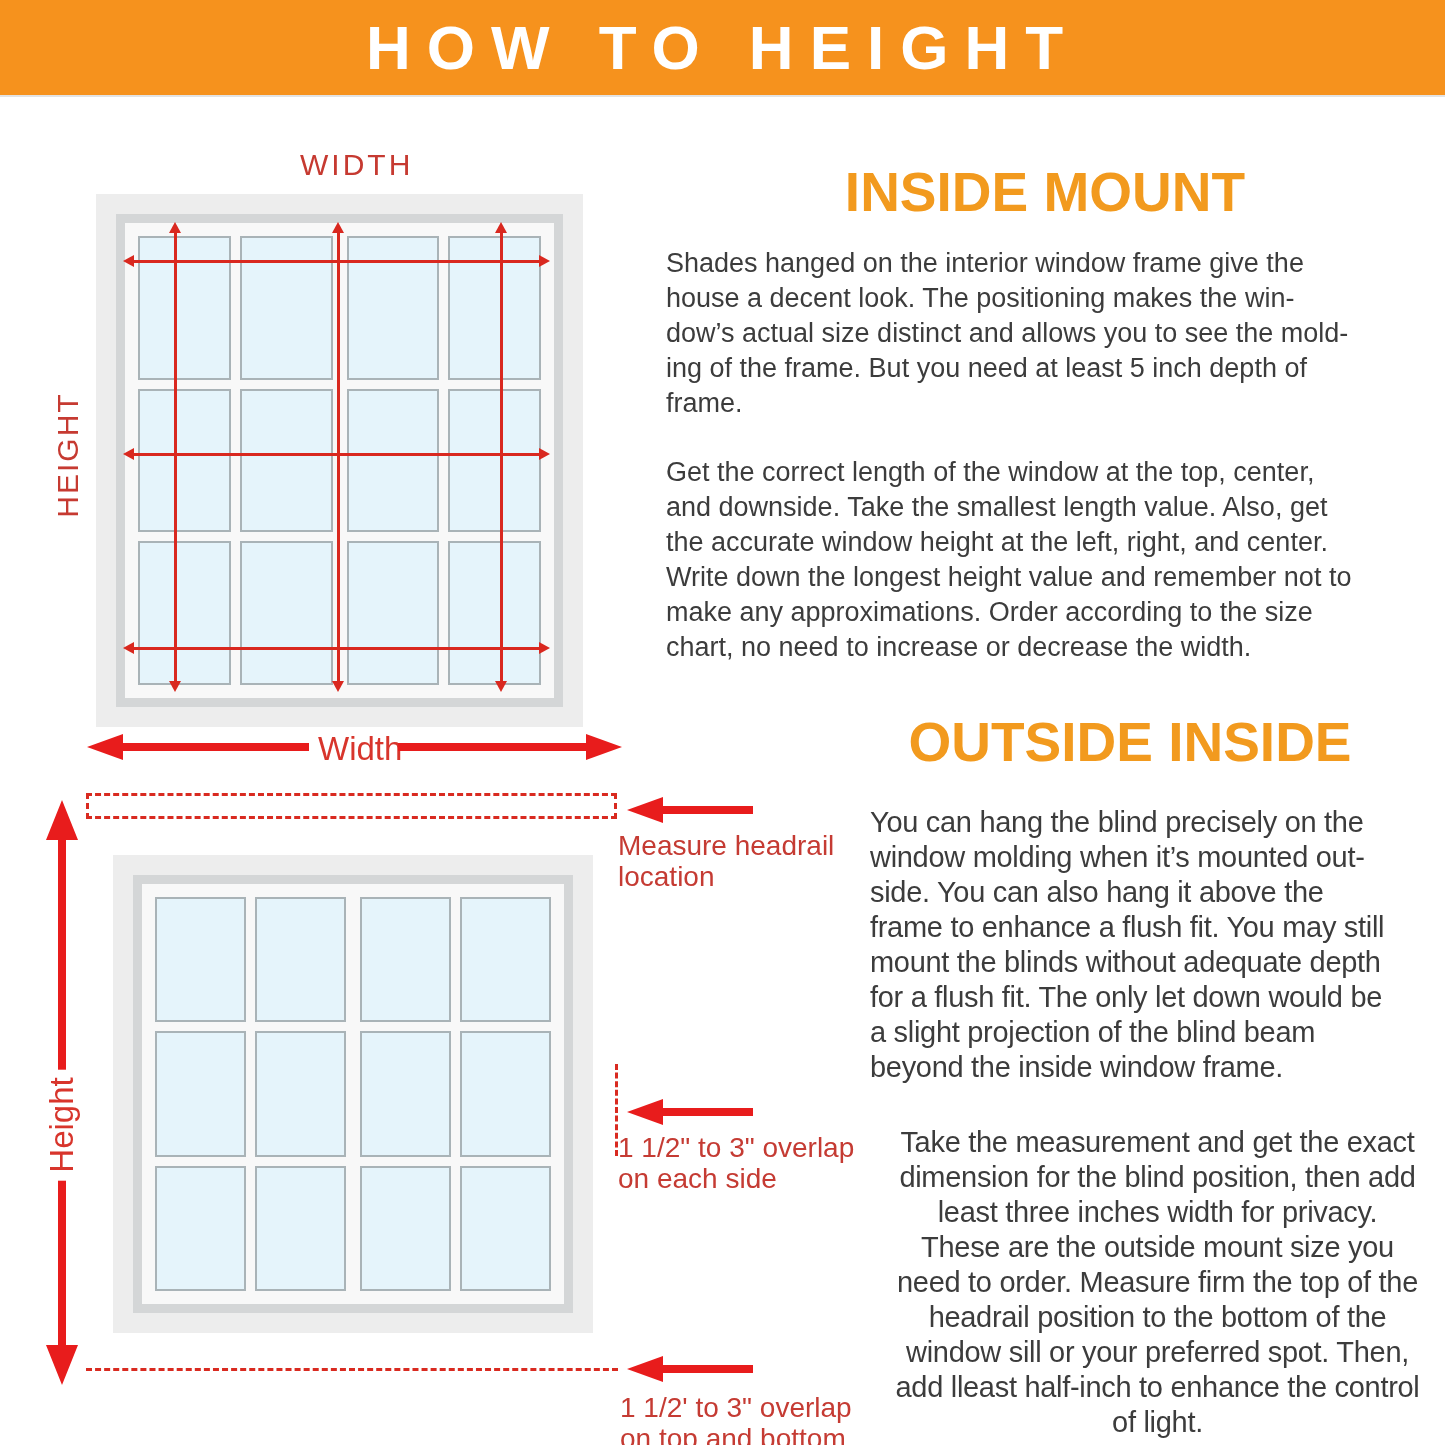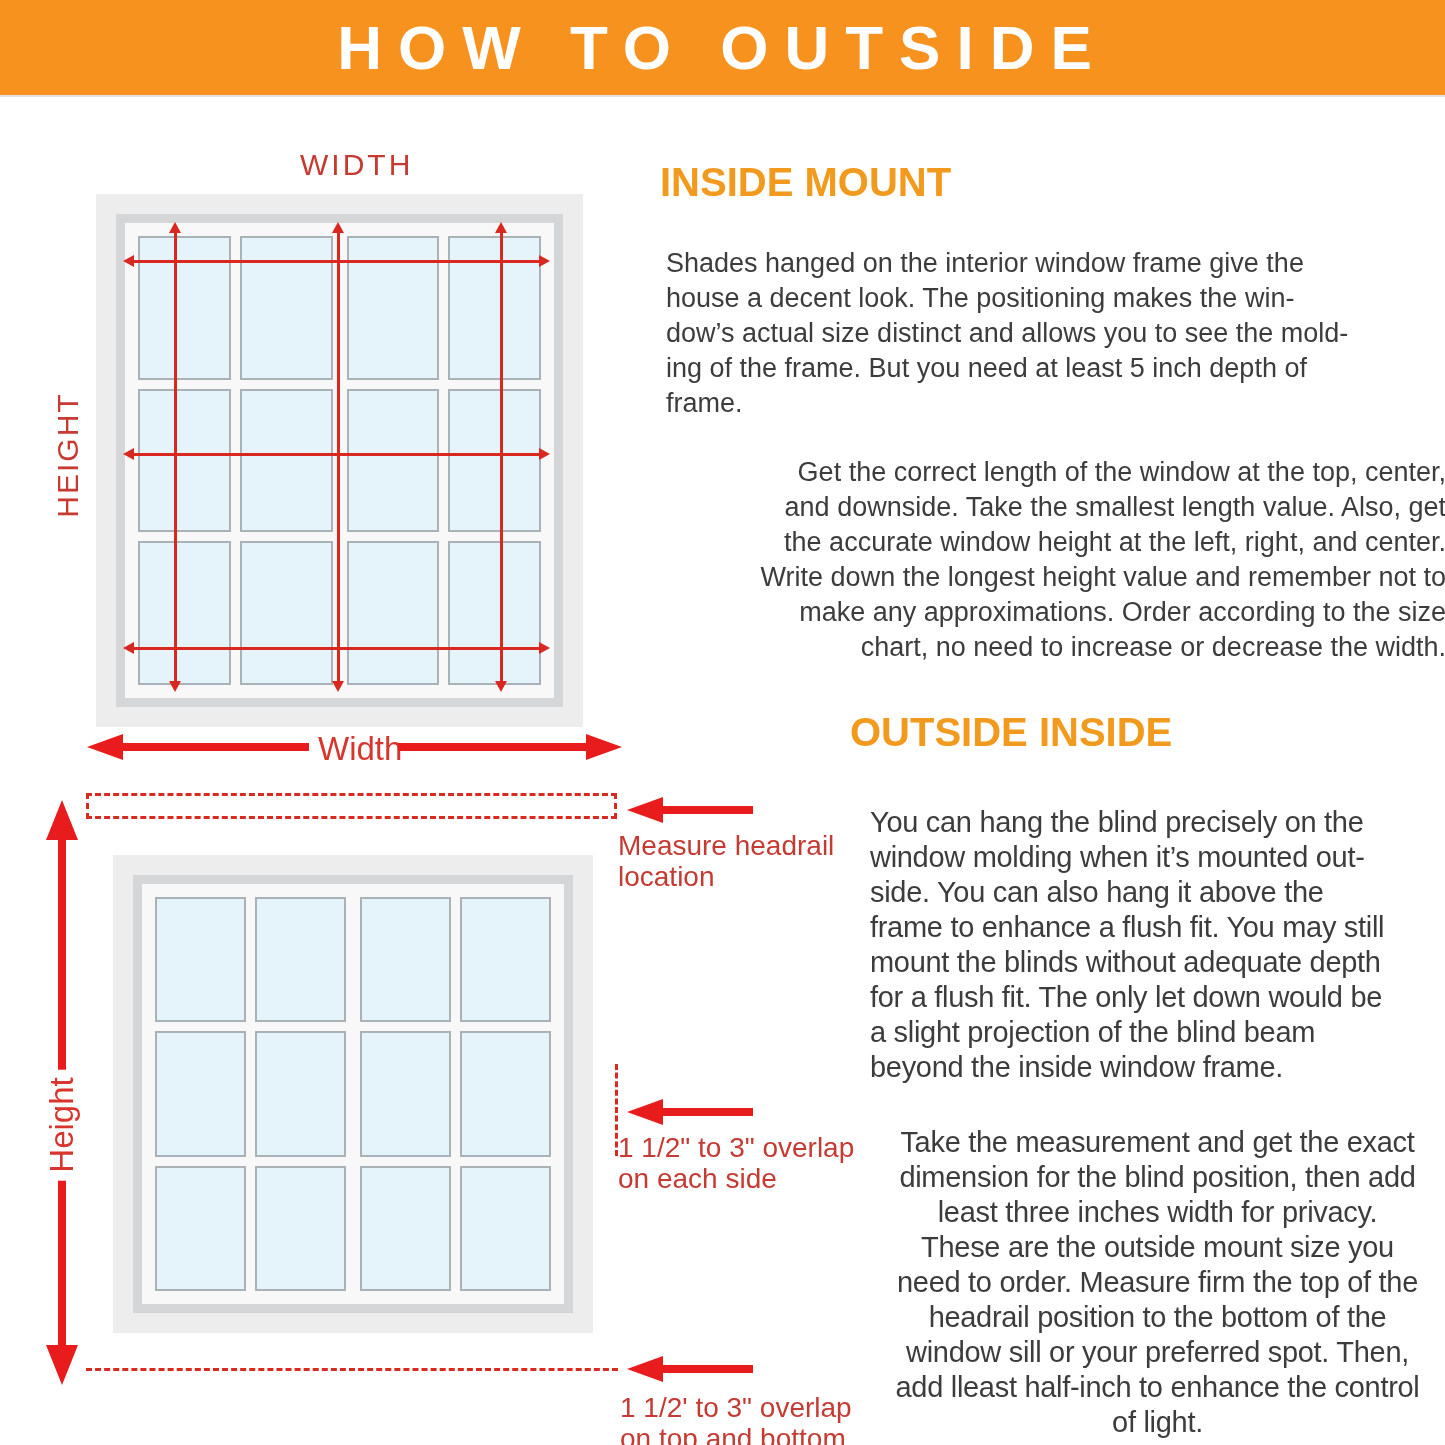--- a/index.html
+++ b/index.html
@@ -80,35 +80,35 @@
   
   .dash-rect { position:absolute; border:3px dashed #D92A20; box-sizing:border-box; }
   .dash-vline { position:absolute; width:0; border-left:3px dashed #D92A20; }
   .dash-hline { position:absolute; height:0; border-top:3px dashed #D92A20; }
   
   .rlabel { position:absolute; color:#C53B33; font-size:28px; line-height:31px; white-space:pre-line; }
   .dim-label-caps { position:absolute; color:#C63A31; font-size:30px; letter-spacing:3px; white-space:nowrap; }
   .dim-label { position:absolute; color:#D8352C; font-size:33px; white-space:nowrap; }
   .rot { transform:translate(-50%,-50%) rotate(-90deg); }
   .mount-heading {
-    position:absolute; color:#F29A1E; font-weight:bold; font-size:40px;
-    white-space:nowrap;
+    position:absolute; color:#F29A1E; font-weight:bold; font-size:55px;
+    text-align:center; white-space:nowrap;
   }
   .body-text { position:absolute; color:#3C3C3C; white-space:pre-line; }
   .body-inside { font-size:27px; line-height:35px; letter-spacing:0; }
   .body-outside { font-size:29px; line-height:35px; letter-spacing:-0.3px;margin-top:8px; }
   .height-tag { background:#ffffff; padding:4px 8px; }
 </style>
 </head>
 <body>
 
 <div class="page">
 
   <div class="header-band">
-    <div class="header-title">HOW TO OUTSIDE</div>
+    <div class="header-title">HOW TO HEIGHT</div>
   </div>
 
   <div class="dim-label-caps" style="left:300px; top:148px;">WIDTH</div>
 
   <div class="dim-label-caps rot" style="left:68px; top:455px; letter-spacing:2px;">HEIGHT</div>
 
   <div class="win" style="left:96px; top:194px; width:487px; height:533px;">
     <div class="win-inner">
       <div class="sashes">
         <div class="sash">
@@ -139,21 +139,21 @@
   <div class="tarrow-h" style="left:133px; top:646.5px; width:407px;"></div>
 
   <div class="mount-heading" style="left:660px; top:160px; width:770px;">INSIDE MOUNT</div>
 
   <div class="body-text body-inside" style="left:666px; top:246px; width:780px;">Shades hanged on the interior window frame give the
 house a decent look. The positioning makes the win-
 dow’s actual size distinct and allows you to see the mold-
 ing of the frame. But you need at least 5 inch depth of
 frame.</div>
 
-  <div class="body-text body-inside" style="left:666px; top:455px; width:780px;text-align:right;">Get the correct length of the window at the top, center,
+  <div class="body-text body-inside" style="left:666px; top:455px; width:780px;">Get the correct length of the window at the top, center,
 and downside. Take the smallest length value. Also, get
 the accurate window height at the left, right, and center.
 Write down the longest height value and remember not to
 make any approximations. Order according to the size
 chart, no need to increase or decrease the width.</div>
 
   <div class="farrow" style="left:87px; top:734px; width:222px;">
     <div class="head"></div>
     <div class="shaft"></div>
   </div>

